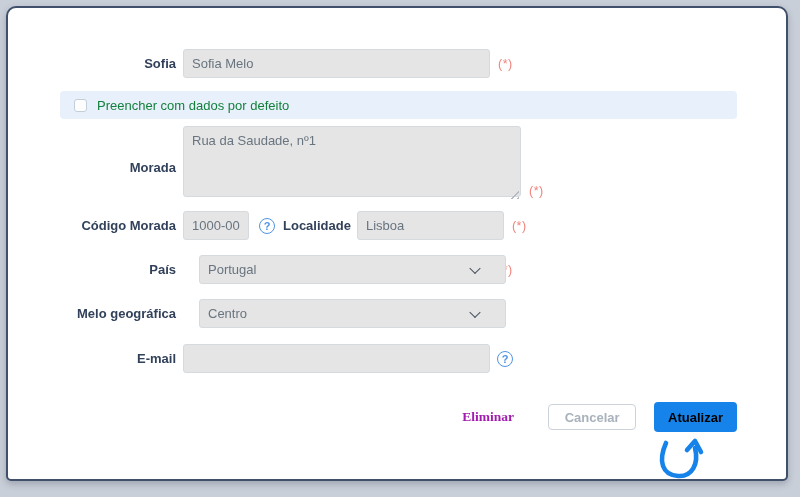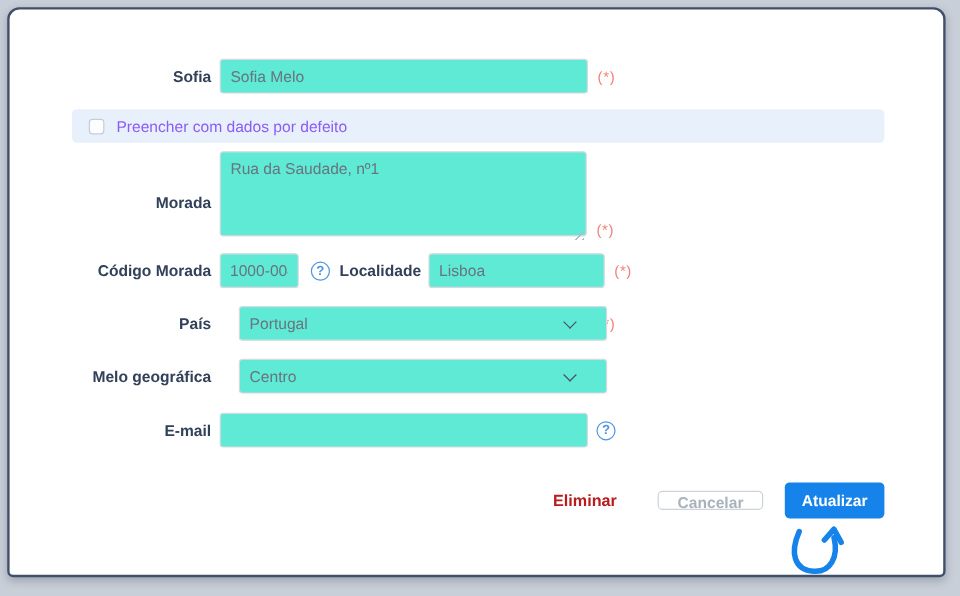--- a/index.html
+++ b/index.html
@@ -12,21 +12,21 @@
   .card{
     position:absolute;left:6px;top:6px;width:782px;height:475px;
     background:#ffffff;border:2px solid #41506a;
     border-radius:10px 10px 5px 5px;box-sizing:border-box;
     box-shadow:0 3px 7px rgba(45,55,75,.28);
   }
   .row{position:absolute;left:0;display:flex;align-items:center;}
   .lbl{width:168px;text-align:right;font-weight:bold;color:#32415a;font-size:13px;flex:none;line-height:15px;}
   .txt,.sel,.ta{
     font-family:inherit;font-size:13px;color:#68747f;
-    border:1px solid #d5dade;border-radius:3px;background:#5eead4;
+    border:1px solid #d5dade;border-radius:3px;background:#e5e5e5;
     box-sizing:border-box;outline:none;
   }
   .txt{height:29px;padding:0 8px;}
   .ta{height:71px;padding:6px 8px;resize:none;line-height:16px;}
   .w-main{width:307px;margin-left:7px;}
   .sel{
     height:29px;padding:0 24px 0 8px;
     appearance:none;-webkit-appearance:none;-moz-appearance:none;
   }
   .sel-wrap{position:relative;margin-left:7px;width:307px;}
@@ -46,40 +46,40 @@
   .banner{
     position:absolute;left:52px;top:83px;width:677px;height:28px;
     background:#e8f1fb;border-radius:4px;
     display:flex;align-items:center;padding-left:14px;box-sizing:border-box;
   }
   .cb{
     appearance:none;-webkit-appearance:none;width:13px;height:13px;
     border:1px solid #c3cedb;border-radius:3px;background:#fdfdfd;
     margin:0 10px 0 0;flex:none;
   }
-  .banner .blabel{font-size:13px;color:#8b5cf6;cursor:pointer;}
+  .banner .blabel{font-size:13px;color:#15803d;cursor:pointer;}
   .ta-wrap{position:relative;margin-left:7px;}
   .grip{
     position:absolute;right:2px;bottom:2px;width:9px;height:9px;
     background:repeating-linear-gradient(315deg,#b4bac1 0 1.5px,transparent 1.5px 4.4px);
     clip-path:polygon(100% 0,100% 100%,0 100%);pointer-events:none;
   }
   .footer{position:absolute;top:394px;right:49px;display:flex;align-items:center;}
   .link-danger{
-    background:none;border:none;color:#b91c1c;font-family:Liberation Sans, sans-serif;
+    background:none;border:none;color:#a21caf;font-family:Liberation Serif, serif;
     font-size:13.5px;font-weight:600;margin-right:34px;cursor:pointer;padding:0;
   }
   .btn-cancel{
-    min-width:88px;height:16px;border:1px solid #cdd3da;border-radius:4px;
+    min-width:88px;height:26px;border:1px solid #cdd3da;border-radius:4px;
     background:#fff;color:#a9b2bc;font-family:inherit;font-size:13px;
     font-weight:600;margin-right:18px;cursor:pointer;
   }
   .btn-primary{
     min-width:80px;height:30px;border:none;border-radius:4px;
-    background:#1583e9;color:#ffffff;font-family:inherit;font-size:13px;
+    background:#1583e9;color:#000000;font-family:inherit;font-size:13px;
     font-weight:bold;padding:0 14px;cursor:pointer;
   }
   .arrow{position:absolute;left:644px;top:427px;}
   .top-nome{top:41px;}
   .top-morada{top:118px;align-items:center;}
   .top-morada .lbl{padding-top:8px;}
   .top-morada .req{align-self:flex-end;margin-bottom:3px;}
   .top-cp{top:203px;}
   .top-pais{top:247px;}
   .top-zona{top:291px;}
@@ -102,21 +102,21 @@
   </div>
 
   <div class="banner">
     <input class="cb" type="checkbox" style="">
     <span class="blabel">Preencher com dados por defeito</span>
   </div>
 
   <div class="row top-morada">
     <span class="lbl">Morada</span>
     <span class="ta-wrap">
-      <textarea class="ta w-main" style="margin-left: 0px; width: 306px;">Rua da Saudade, nº1</textarea>
+      <textarea class="ta w-main" style="margin-left: 0px; width: 338px;">Rua da Saudade, nº1</textarea>
       <span class="grip"></span>
     </span>
     <span class="req">(*)</span>
   </div>
 
   <div class="row top-cp">
     <span class="lbl">Código Morada</span>
     <input class="txt cp-input" type="text" value="1000-004" style="">
     <span class="help cp-help">?</span>
     <span class="lbl-inline">Localidade</span>

